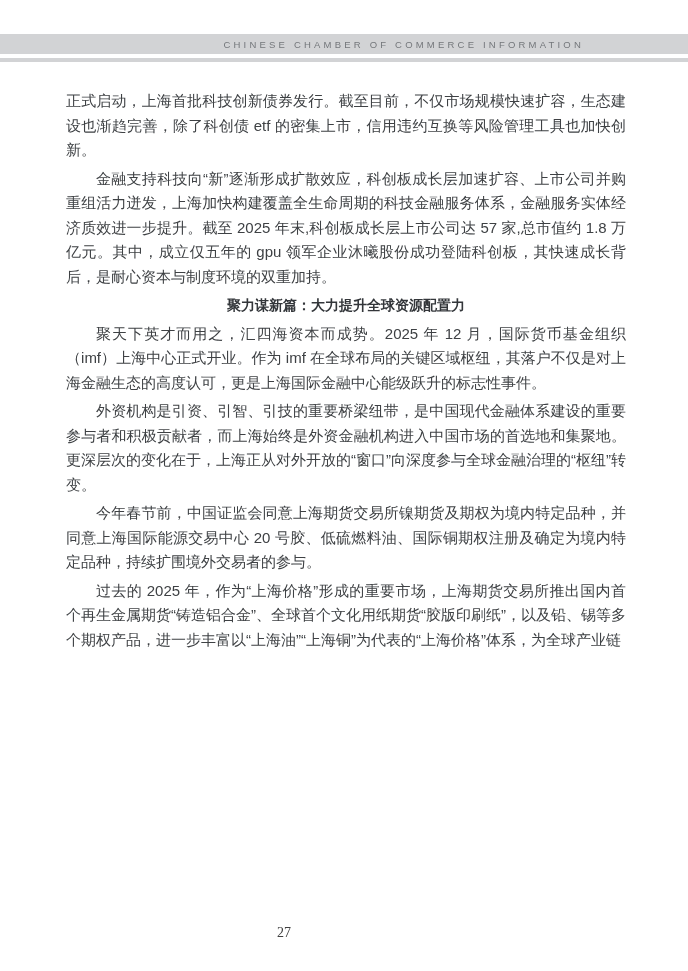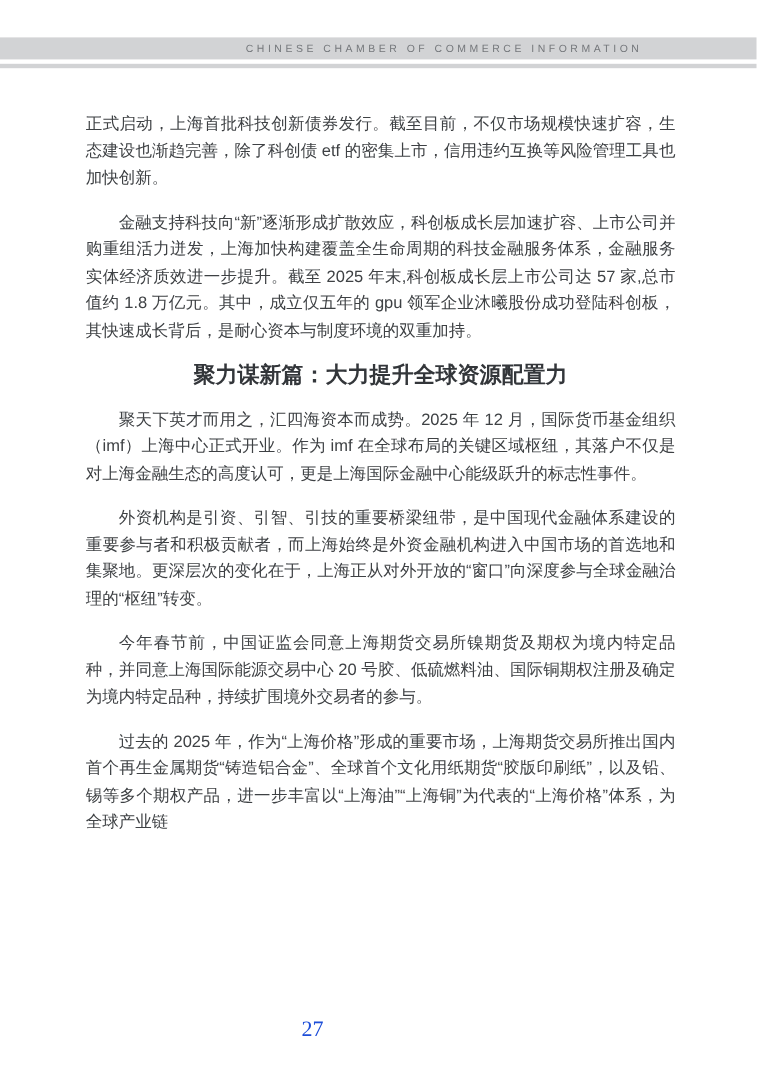--- a/index.html
+++ b/index.html
@@ -49,45 +49,45 @@
     position: absolute;
     left: 62px;
     top: 85px;
     width: 568px;
     font-size: 15px;
     line-height: 24.5px;
     color: #3e4144;
     text-align: justify;
   }
   .para {
-    margin: 16px;
+    margin: 4px;
     text-indent: 2em;
   }
   .para.no-indent {
     text-indent: 0;
   }
   .section-heading {
     margin: 0;
-    font-size: 20px;
+    font-size: 14px;
     font-weight: bold;
     color: #33363a;
     text-align: center;
     text-indent: 0;
     line-height: 24.5px;
   }
   
   .page-num {
     position: absolute;
     left: 0;
     top: 925px;
     width: 568px;
     text-align: center;
     font-family: "Liberation Serif", "DejaVu Serif", serif;
-    font-size: 20px;
-    color: #1d4ed8;
+    font-size: 14px;
+    color: #404040;
   }
 </style>
 </head>
 <body>
 
 <div class="page">
 
   <div class="band-main">
     <span class="band-text">CHINESE CHAMBER OF COMMERCE INFORMATION</span>
   </div>

